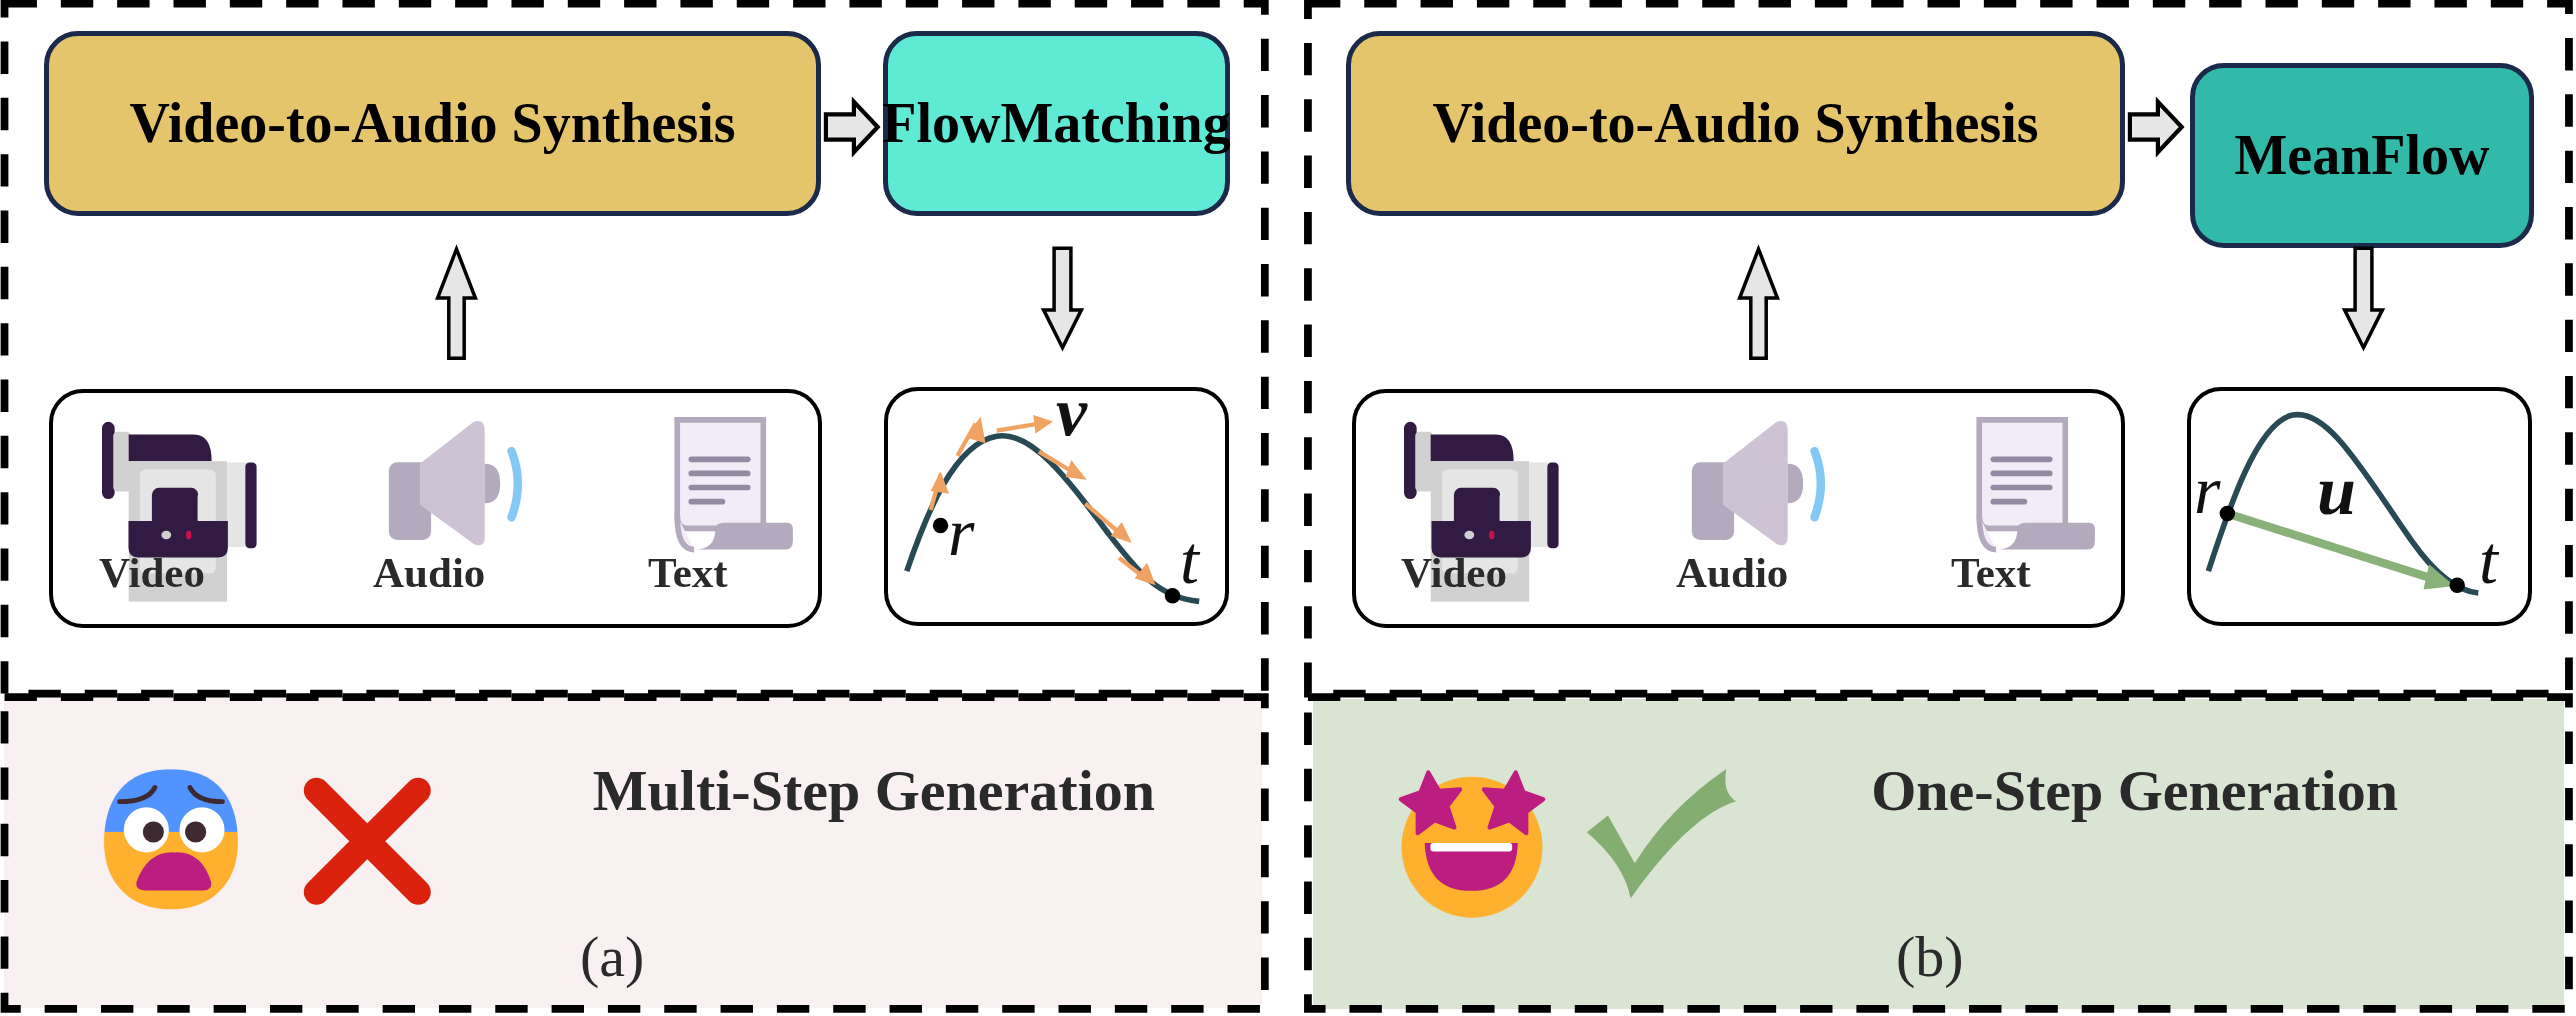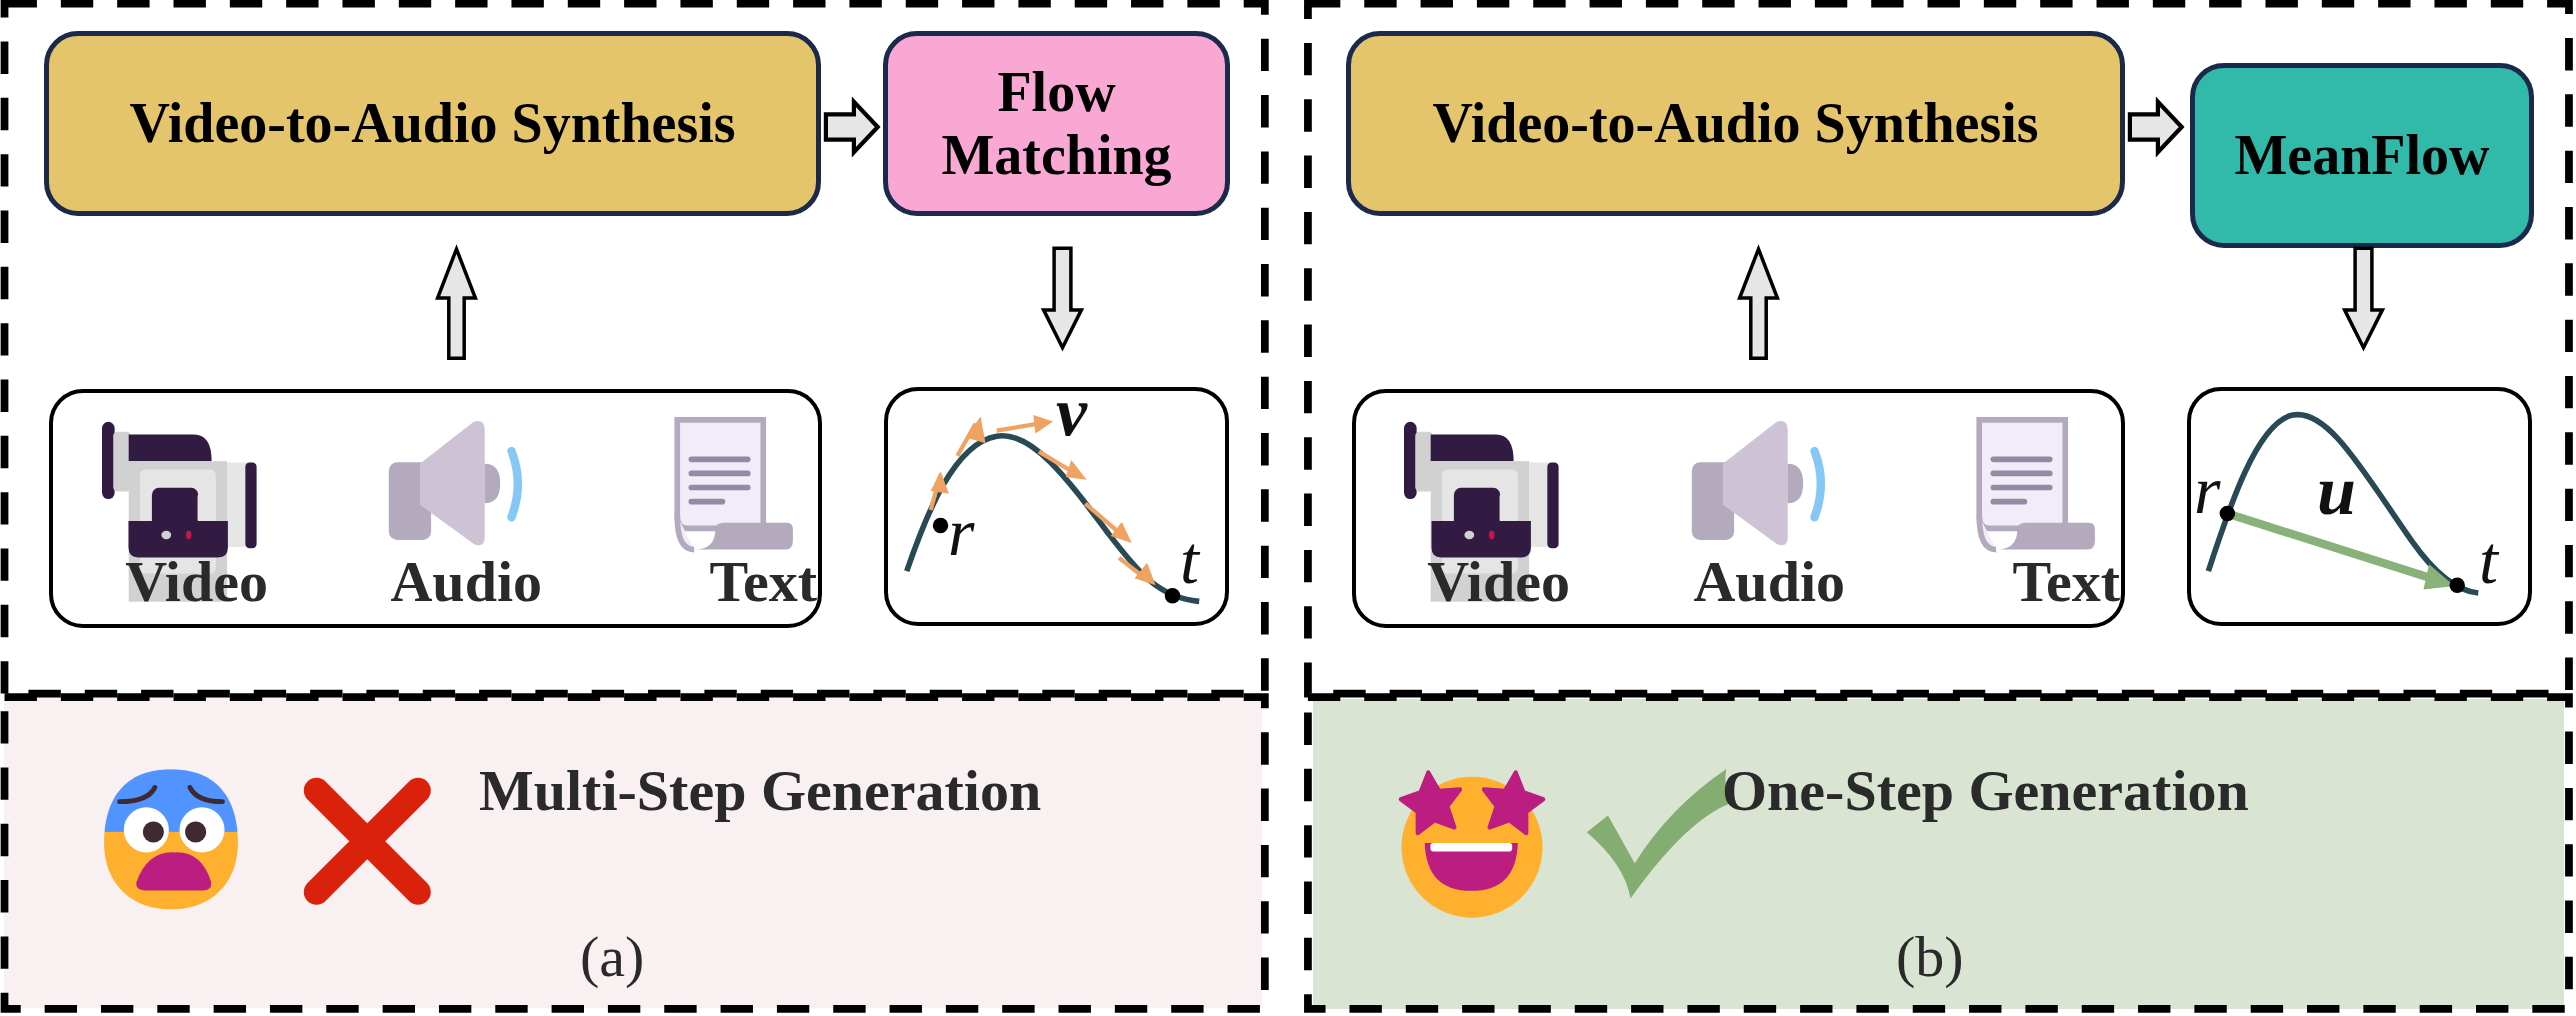--- a/index.html
+++ b/index.html
@@ -6,22 +6,22 @@
   body { width:2576px; height:1016px; position:relative; overflow:hidden;
          font-family:"Liberation Serif", "DejaVu Serif", serif; color:#111; }
   .abs { position:absolute; }
   .panel-bg { position:absolute; }
   .box { position:absolute; box-sizing:border-box; border-radius:34px;
          border:5px solid #1b2a4a; display:flex; align-items:center; justify-content:center;
          text-align:center; font-weight:bold; color:#000; line-height:1.12; }
   .wbox { position:absolute; box-sizing:border-box; border-radius:34px;
           border:4.2px solid #000; background:#fff; }
   .label-big { font-size:56px; }
-  .mod-label { position:absolute; font-weight:bold; font-size:58px; color:#2a2a2a; text-align:right; }
-  .summary { position:absolute; font-weight:bold; font-size:58px; color:#2a2a2a; text-align:left; line-height:1.18; }
+  .mod-label { position:absolute; font-weight:bold; font-size:43px; color:#2a2a2a; text-align:left; }
+  .summary { position:absolute; font-weight:bold; font-size:58px; color:#2a2a2a; text-align:right; line-height:1.18; }
   .caption { position:absolute; font-size:58px; color:#2a2a2a; }
   svg { position:absolute; overflow:visible; }
 </style>
 </head>
 <body>
 
 <div>
 
   <div class="panel-bg" style="left:3.5px; top:697px; width:1258px; height:311px; background:#f9f0f1;"></div>
 
@@ -31,21 +31,21 @@
   </svg>
 
   <div class="box label-big" style="left:44px; top:31px; width:777px; height:185px; background:#e5c56b;">
     <span>Video-to-Audio Synthesis</span>
   </div>
 
   <svg style="left:823px;top:99px;" width="59" height="56" viewBox="0 0 84 80">
     <polygon points="4,22 44,22 44,4 78,40 44,76 44,58 4,58" fill="#e6e6e6" stroke="#000" stroke-width="6"></polygon>
   </svg>
 
-  <div class="box label-big" style="left:883px; top:31px; width:347px; height:185px; background:#f9a8d4; flex-direction:column;text-align:right;">
+  <div class="box label-big" style="left:883px; top:31px; width:347px; height:185px; background:#5eead4; text-align:right;">
     <span>Flow</span>
     <span>Matching</span>
   </div>
 
   <svg style="left:432px;top:246px;" width="49" height="116" viewBox="0 0 70 165">
     <polygon points="35,4 62,74 46,74 46,160 24,160 24,74 8,74" fill="#e6e6e6" stroke="#000" stroke-width="5"></polygon>
   </svg>
 
   <svg style="left:1038px;top:245px;" width="49" height="106" viewBox="0 0 70 150">
     <polygon points="23,4 47,4 47,92 62,92 35,146 8,92 23,92" fill="#e6e6e6" stroke="#000" stroke-width="5"></polygon>

